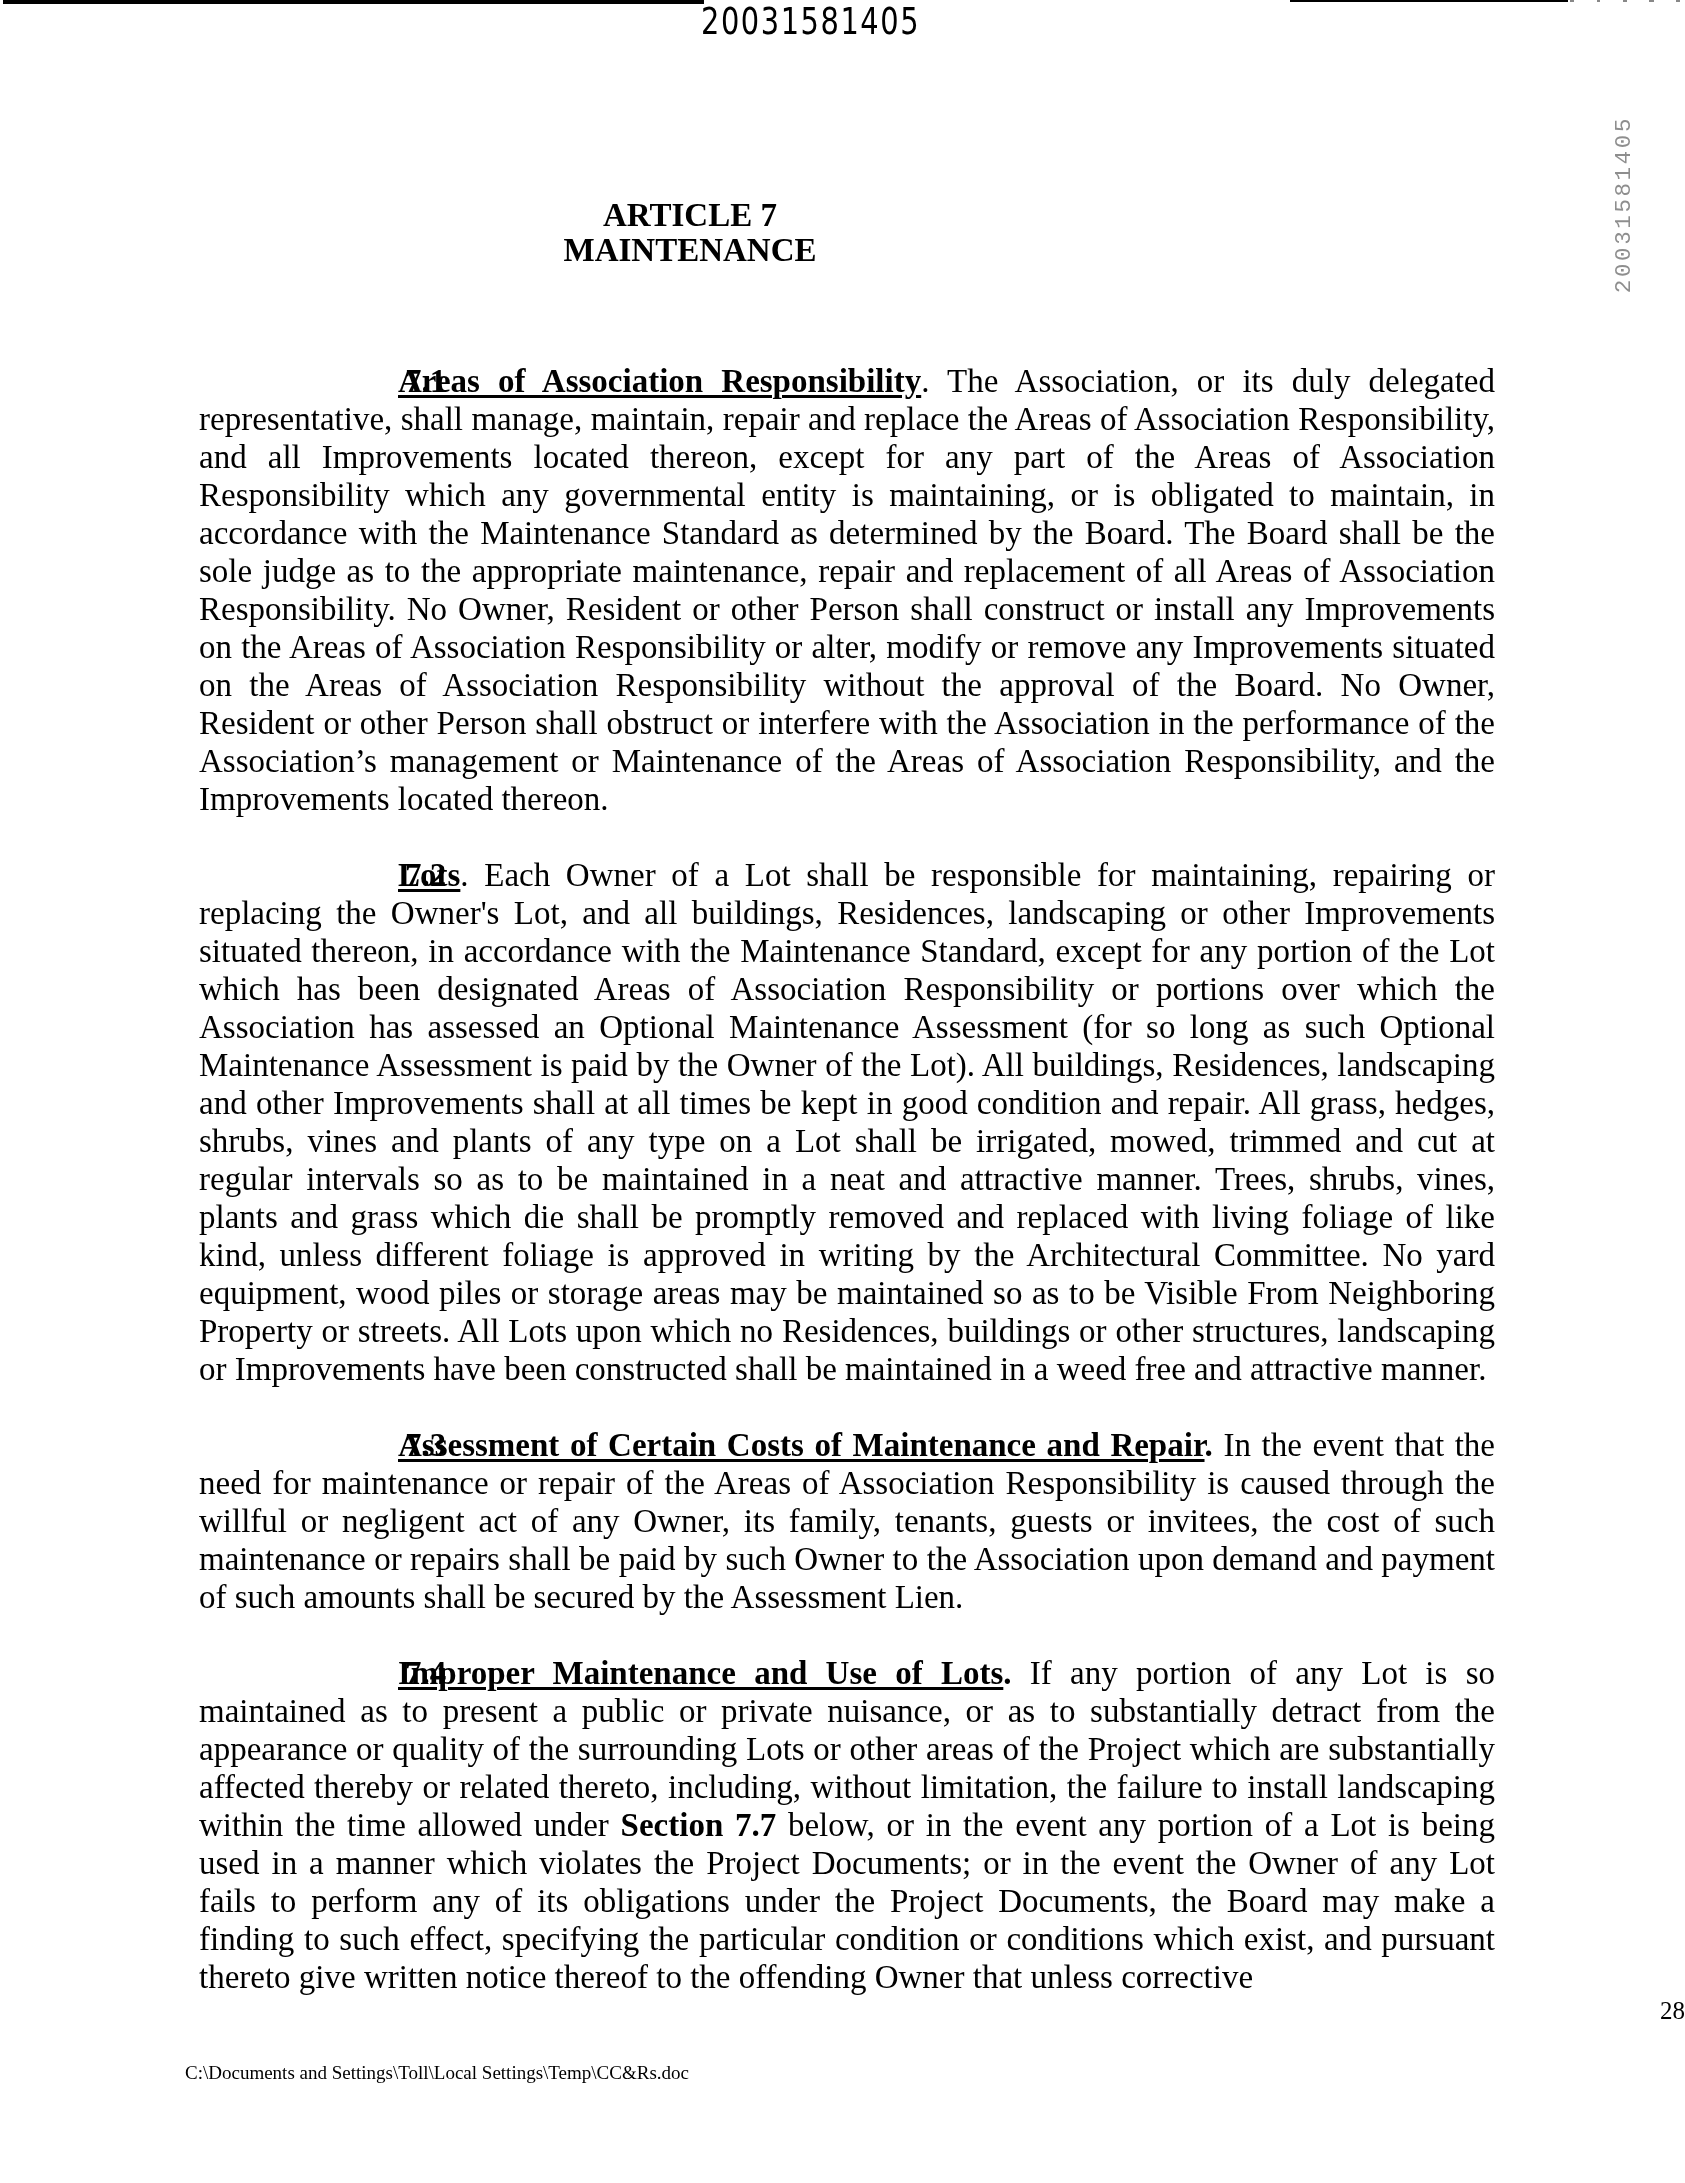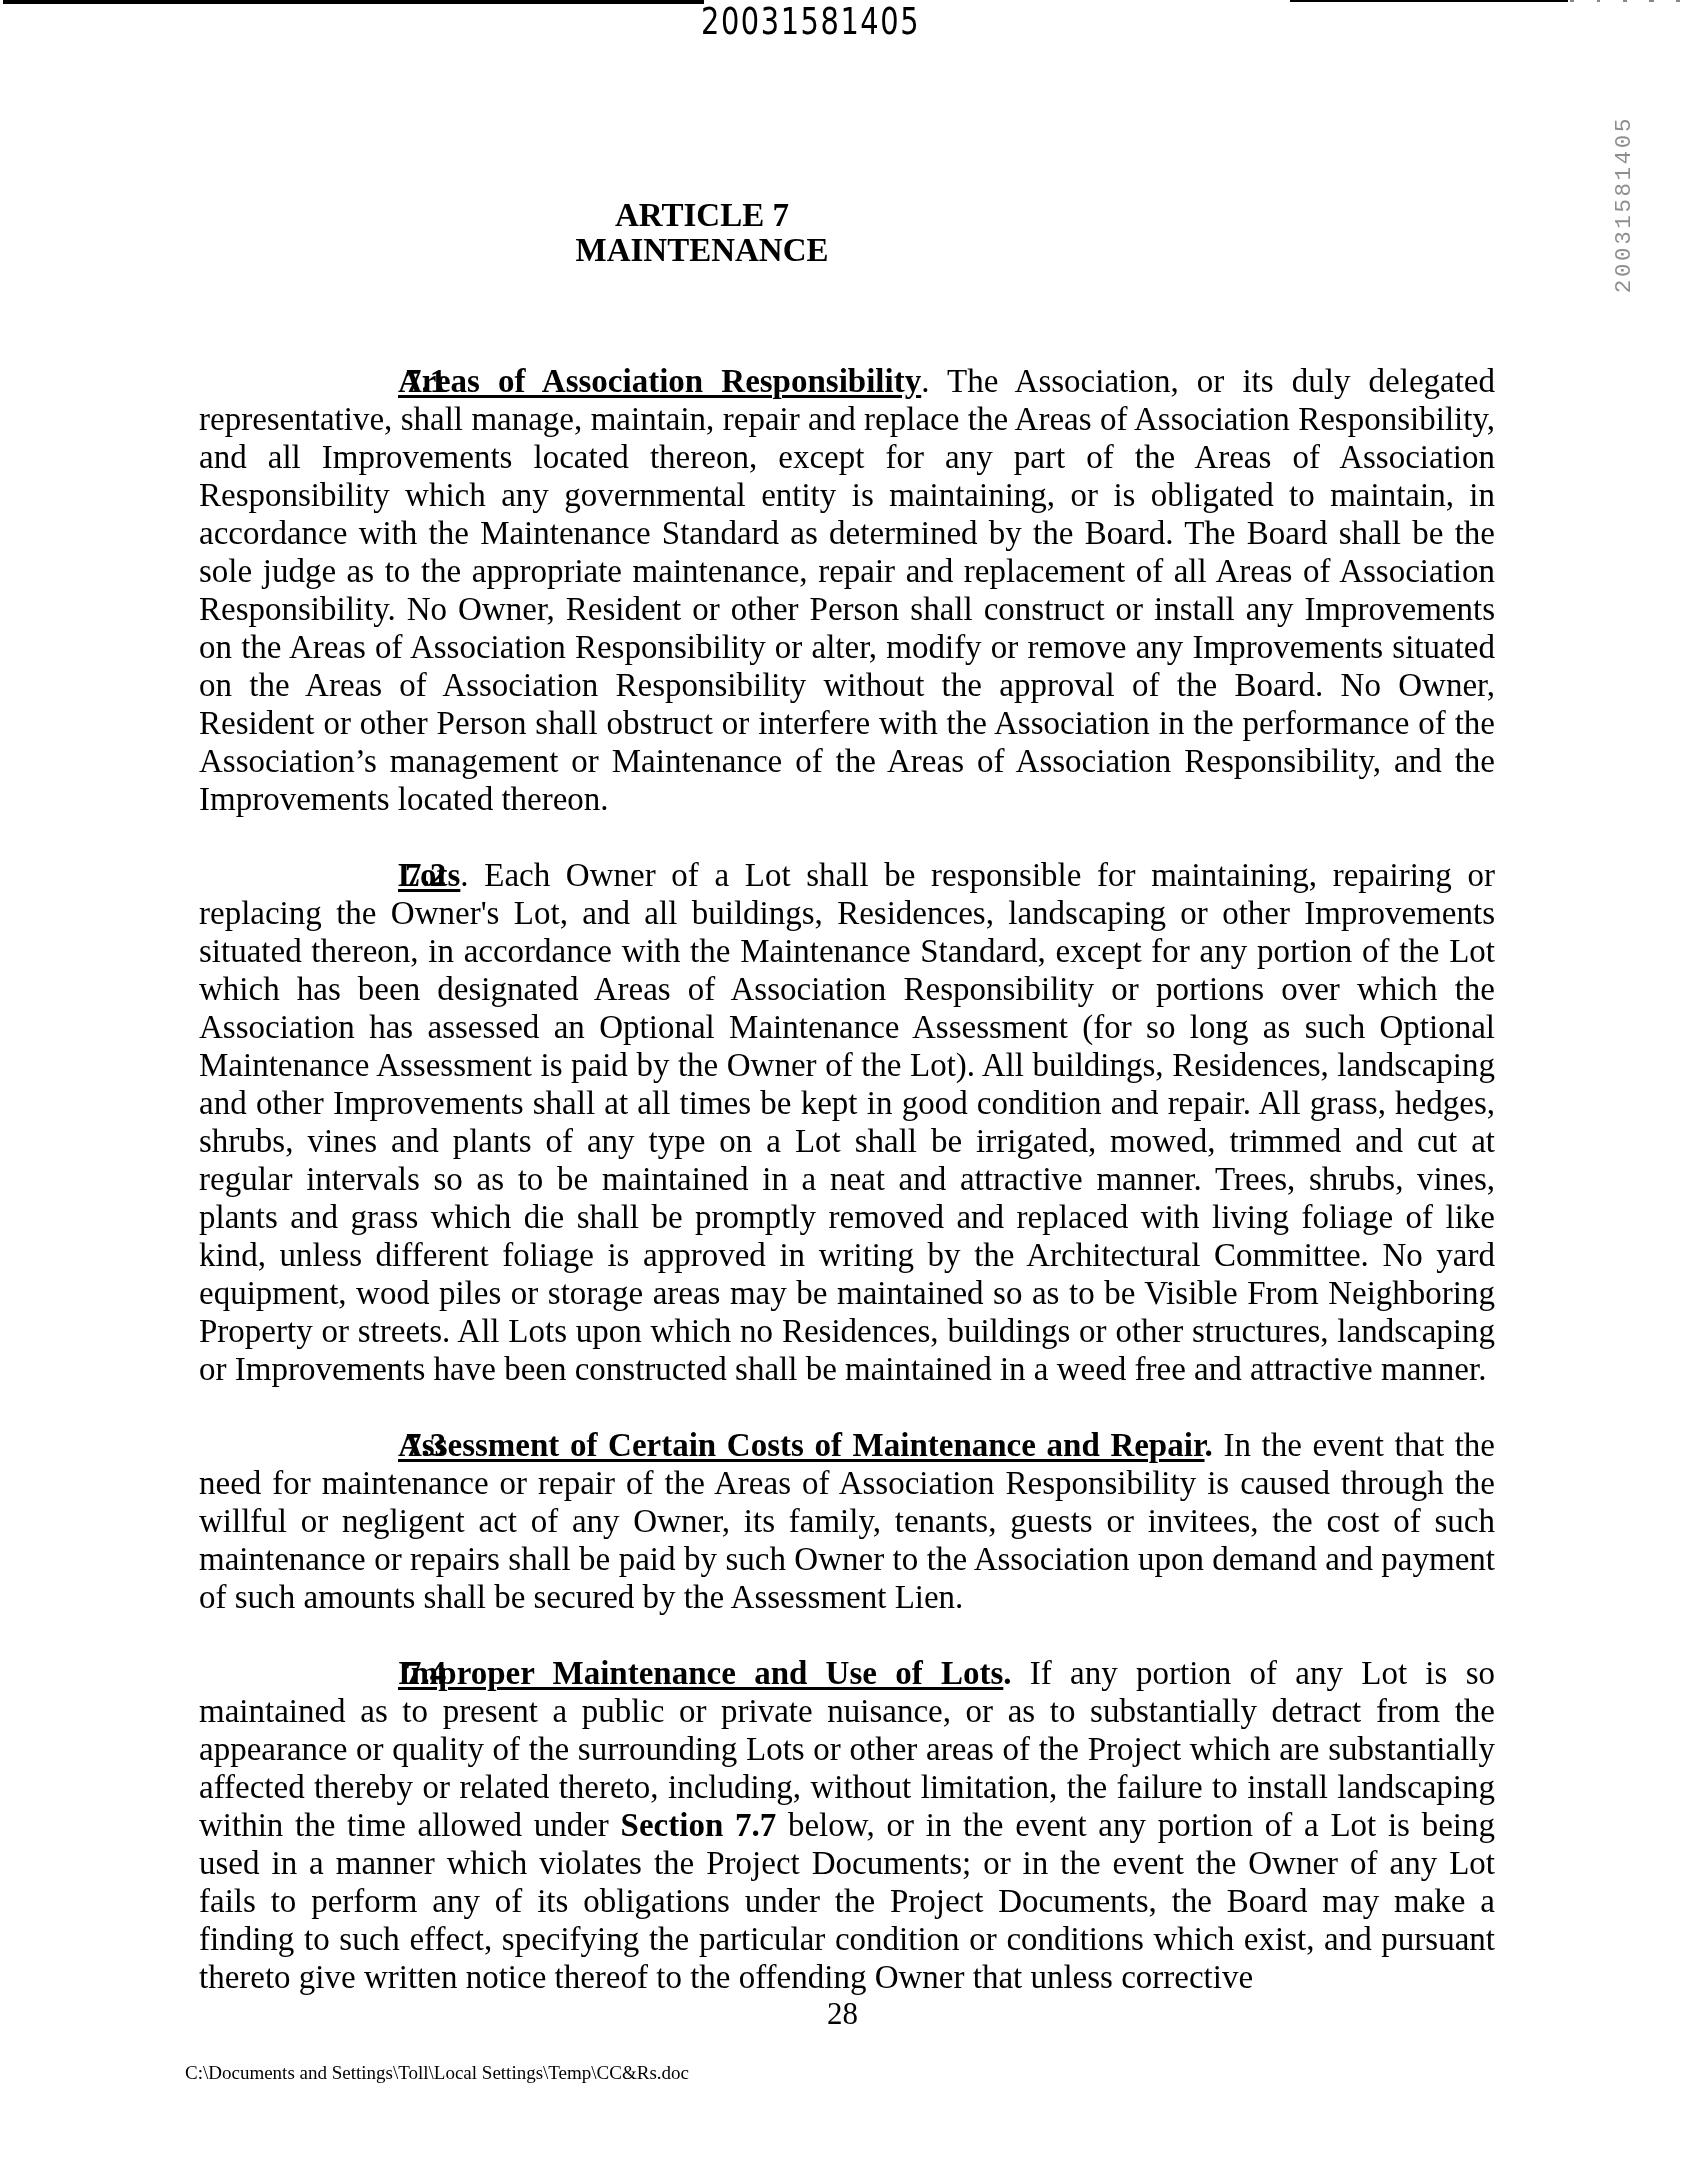--- a/index.html
+++ b/index.html
@@ -3,30 +3,30 @@
 <meta charset="utf-8">
 <style>
   html, body { margin: 0; padding: 0; background: #ffffff; }
   body { width: 1685px; height: 2183px; position: relative; overflow: hidden; font-family: "Liberation Serif", serif; color: #000; }
   .topbar-left { position: absolute; left: 2.6px; top: 0; width: 701px; height: 4px; background: #000; }
   .topbar-right { position: absolute; left: 1290px; top: 0; width: 278px; height: 2px; background: #000; }
   .topbar-right-dots { position: absolute; left: 1570px; top: 0; width: 113px; height: 2px; background: repeating-linear-gradient(90deg, #888 0 4px, transparent 4px 26.5px); }
   .doc-number { position: absolute; left: 701px; top: 2.6px; font-family: "DejaVu Sans", sans-serif; font-size: 37px; letter-spacing: 2px; transform: scaleX(0.78); transform-origin: left top; line-height: 1; }
   .stamp { position: absolute; left: 1611px; top: 116px; width: 34px; height: 192px; }
   .stamp-text { writing-mode: vertical-rl; font-family: "Liberation Mono", monospace; font-size: 22.5px; color: #333; letter-spacing: 2.6px; opacity: 0.55; transform: rotate(180deg); }
-  .heading { position: absolute; left: 12px; width: 1380px; text-align: center; font-weight: bold; font-size: 33px; line-height: 1; }
+  .heading { position: absolute; left: 0; width: 1380px; text-align: center; font-weight: bold; font-size: 33px; line-height: 1; }
   .heading.article { top: 199px; }
   .heading.title { top: 234px; }
   .heading.title span { text-decoration-thickness: 2.6px; text-underline-offset: 4px; }
   .body { position: absolute; left: 199px; width: 1296px; font-size: 33px; line-height: 38px; text-align: justify; text-align-last: left; margin-top: 48px; }
   .para { margin: 0 0 38px 0; text-indent: 103px; }
   .sec-num { font-weight: bold; display: inline-block; width: 96px; }
   .sec-title { font-weight: bold; text-decoration: underline; text-decoration-thickness: 2.6px; text-underline-offset: 3.3px; }
   .sec-ref { font-weight: bold; }
-  .page-num { position: absolute; top: 1998px; left: 0; width: 1685px; text-align: center; font-size: 31px; line-height: 1; }
+  .page-num { position: absolute; top: 1998px; left: 0; width: 1685px; text-align: right; font-size: 25px; line-height: 1; }
   .footer-path { position: absolute; top: 2063px; left: 185px; font-size: 19px; line-height: 1; }
 </style>
 </head>
 <body>
 
 <div class="topbar-left"></div>
 <div class="topbar-right"></div>
 <div class="topbar-right-dots"></div>
 
 <div class="doc-number">20031581405</div>

